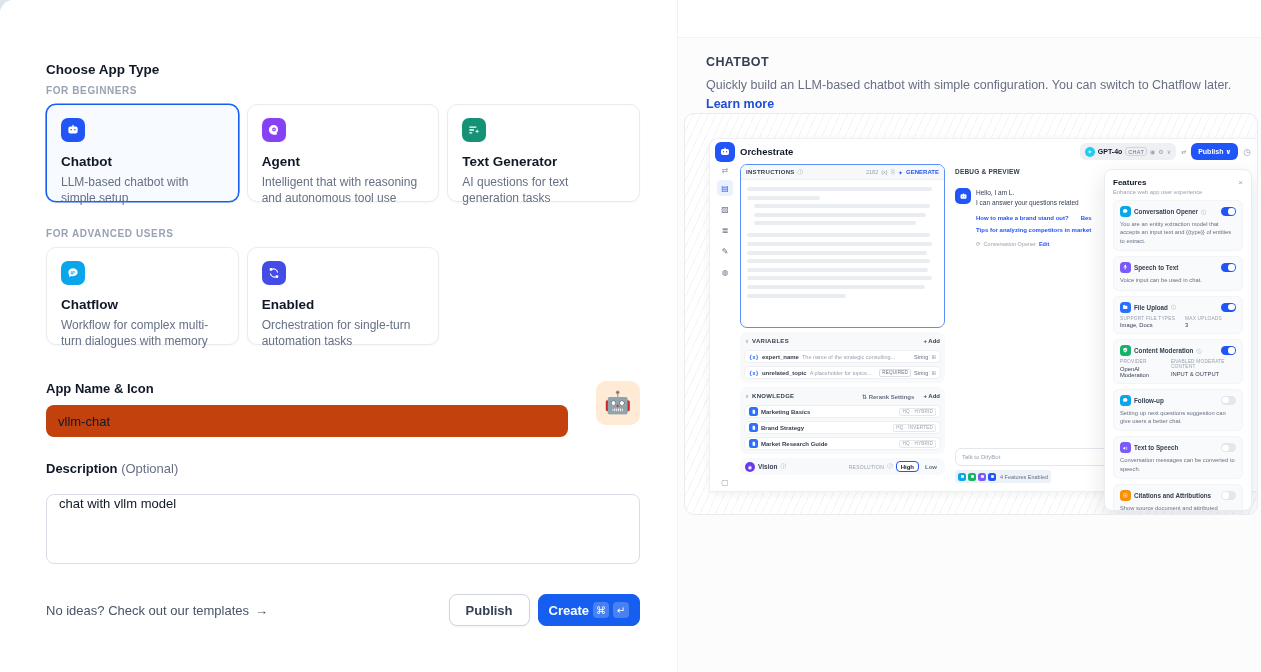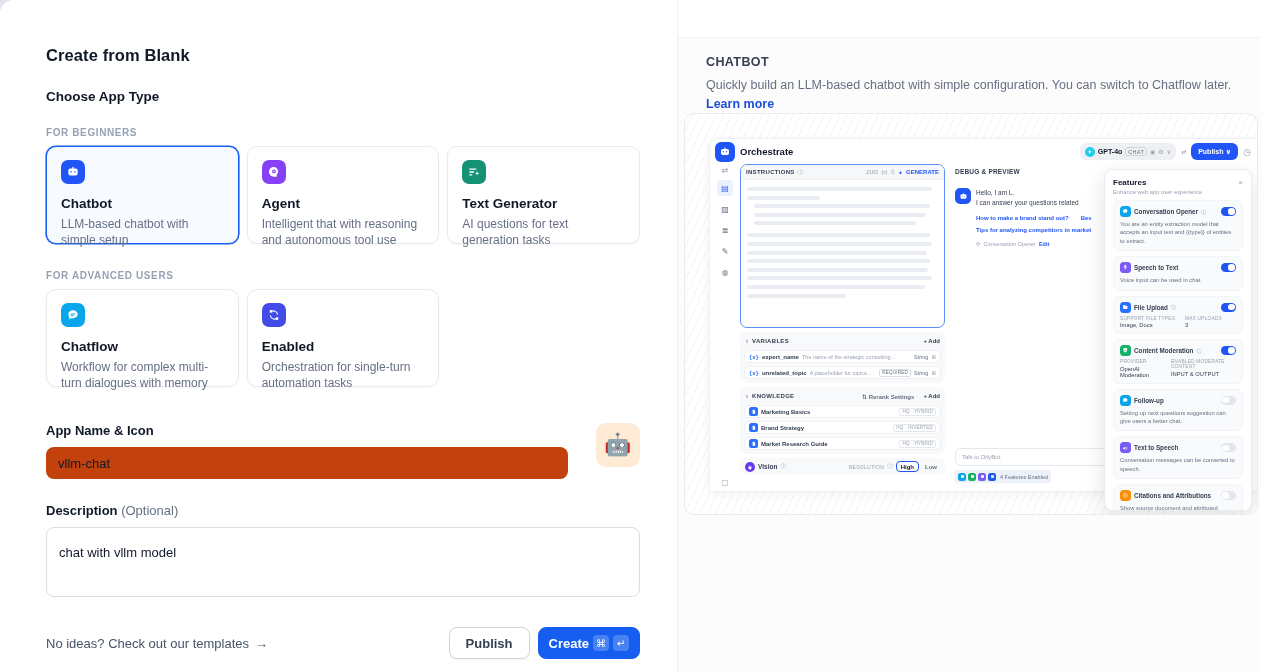--- a/index.html
+++ b/index.html
@@ -4,37 +4,37 @@
 <style>
   *{box-sizing:border-box;margin:0;padding:0}
   html,body{width:1261px;height:672px;overflow:hidden}
   body{background:#dfe3ea;font-family:"Liberation Sans","DejaVu Sans",sans-serif;color:#101828;}
   .modal{position:absolute;inset:0;background:#fff;border-top-left-radius:14px;overflow:hidden;display:flex}
 
   
   .left{width:677px;flex:none;padding:38px 37px 0 46px;background:#fff}
   .page-title{font-size:16.5px;font-weight:700;margin-top:8px;letter-spacing:.1px}
   .section-title{font-size:13.5px;font-weight:700;margin-top:24px}
-  .group-label{font-size:10px;font-weight:600;color:#98a2b3;letter-spacing:.6px;margin-top:23px}
+  .group-label{font-size:10px;font-weight:600;color:#98a2b3;letter-spacing:.6px;margin-top:8px}
   .group-label.second{margin-top:26px}
   .cards{display:grid;grid-template-columns:repeat(3,1fr);gap:8px;margin-top:8px}
   .card{background:#fff;border:1px solid #e9ebf0;border-radius:10px;padding:13px 14px;height:98px;cursor:pointer;box-shadow:0 1px 2px rgba(16,24,40,.04)}
   .card.selected{border:1px solid #155eef;box-shadow:0 0 0 .6px #155eef;background:#f7faff}
   .card-icon{width:24px;height:24px;border-radius:7px;display:flex;align-items:center;justify-content:center;margin-bottom:12px}
   .card-icon svg{width:14px;height:14px}
   .card-title{font-size:13.5px;font-weight:700;color:#101828;margin-bottom:5px}
   .card-desc{font-size:12px;line-height:1.35;color:#667085}
   .field-row{display:flex;margin-top:36px;gap:28px;align-items:flex-start}
   .field-main{flex:1}
   .field-label{font-size:13px;font-weight:700;color:#101828;margin-bottom:9px}
   .field-label .optional{font-weight:400;color:#667085}
   .name-input{width:100%;height:32px;border:none;outline:none;background:#c2410c;border-radius:8px;padding:0 12px;font-size:13px;color:#101828;font-family:inherit}
   .app-icon{width:44px;height:44px;border-radius:10px;background:#ffead5;display:flex;align-items:center;justify-content:center;font-size:22px;cursor:pointer}
   .desc-label{margin-top:24px}
-  .desc-input{width:100%;height:70px;margin-top:0;border:1px solid #d9dee6;background:#fff;border-radius:8px;padding:16px 12px;font-size:13px;color:#101828;font-family:inherit;resize:none;outline:none;line-height:1.4}
+  .desc-input{width:100%;height:70px;margin-top:9px;border:1px solid #d9dee6;background:#fff;border-radius:8px;padding:0 12px;font-size:13px;color:#101828;font-family:inherit;resize:none;outline:none;line-height:1.4}
   .footer{display:flex;align-items:center;margin-top:26px}
   .templates-link{font-size:13px;color:#475467;cursor:pointer;display:flex;align-items:center;gap:6px}
   .footer-buttons{margin-left:auto;display:flex;gap:8px}
   .btn{height:32px;border-radius:8px;font-size:13px;font-weight:600;display:flex;align-items:center;cursor:pointer;font-family:inherit}
   .btn-cancel{background:#fff;border:1px solid #d0d5dd;color:#354054;padding:0 16px;box-shadow:0 1px 2px rgba(16,24,40,.05)}
   .btn-create{background:#155eef;border:1px solid #155eef;color:#fff;padding:0 10px;gap:4px}
   .key{background:rgba(255,255,255,.22);border-radius:4px;font-size:10px;height:16px;min-width:16px;display:flex;align-items:center;justify-content:center;padding:0 3px;font-weight:400}
 
   
   .right{flex:1;position:relative;background:#fcfcfd;border-left:1px solid #f0f1f4}
@@ -140,21 +140,20 @@
   .f-meta{display:flex;gap:10px;margin-top:3px}
   .meta-label{font-size:4.8px;color:#98a2b3;letter-spacing:.2px}
   .meta-value{font-size:5.8px;color:#354052;margin-top:1.5px}
 </style>
 </head>
 <body>
 
 <div class="modal">
 
   <div class="left">
-    <h1 class="page-title">Create from Blank</h1>
     <h2 class="section-title">Choose App Type</h2>
 
     <div class="group-label">FOR BEGINNERS</div>
     <div class="cards">
 
     <div class="card selected">
           <span class="card-icon" style="background: rgb(33, 85, 246);">
             <svg viewBox="0 0 24 24">
               <path fill="#fff" d="M12 3a1.2 1.2 0 0 1 1.2 1.2V6h3.3A3.5 3.5 0 0 1 20 9.5v5A3.5 3.5 0 0 1 16.5 18h-9A3.5 3.5 0 0 1 4 14.5v-5A3.5 3.5 0 0 1 7.5 6h3.3V4.2A1.2 1.2 0 0 1 12 3Zm-3.2 7.2a1.3 1.3 0 1 0 0 2.6 1.3 1.3 0 0 0 0-2.6Zm6.4 0a1.3 1.3 0 1 0 0 2.6 1.3 1.3 0 0 0 0-2.6Z"></path>
             </svg>

